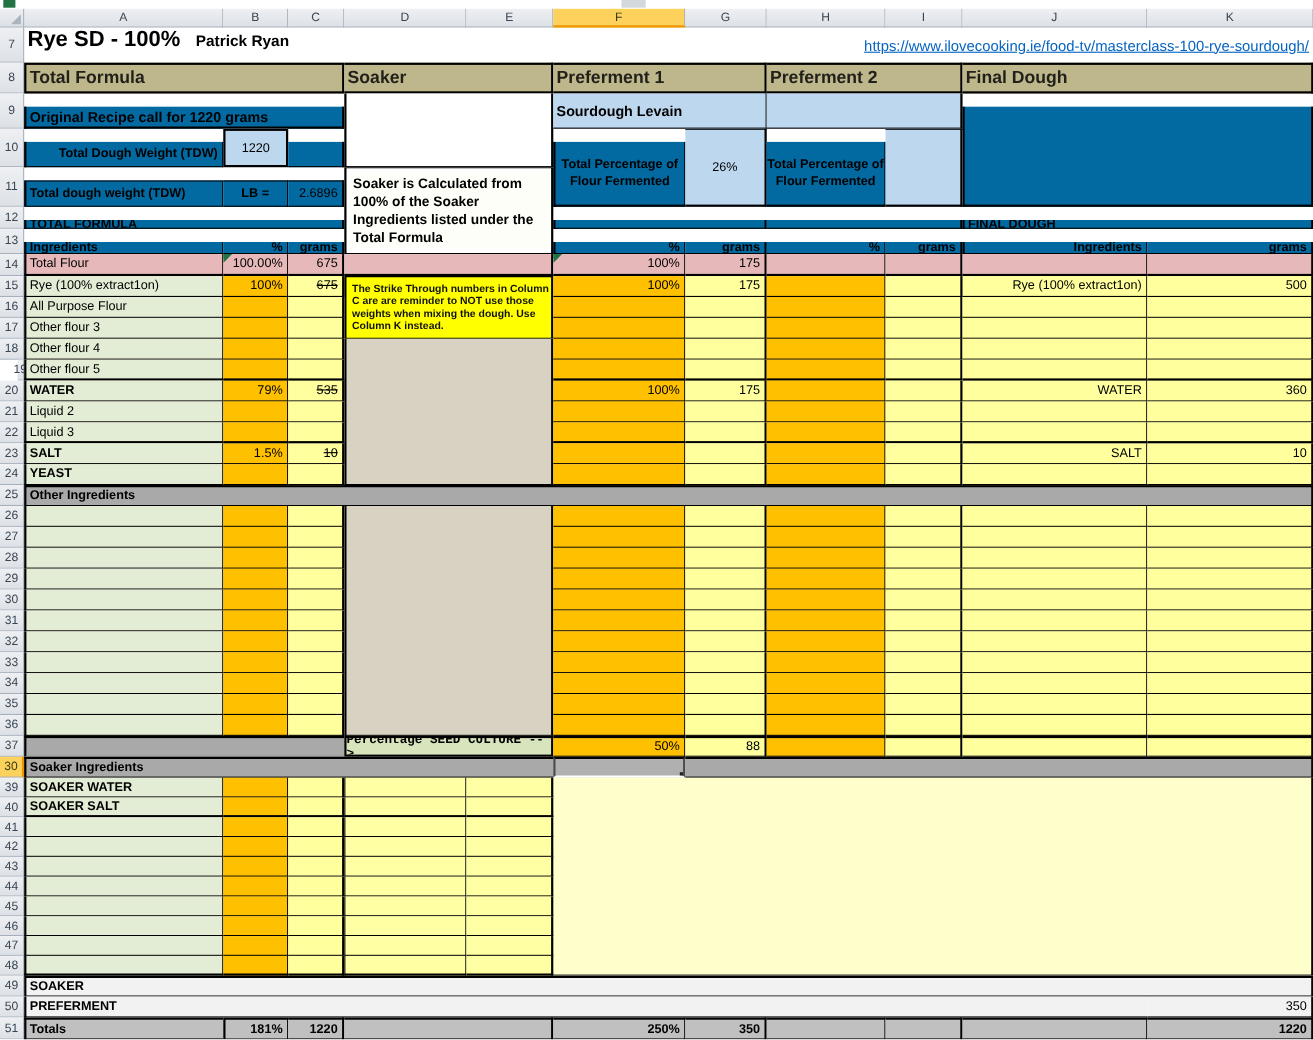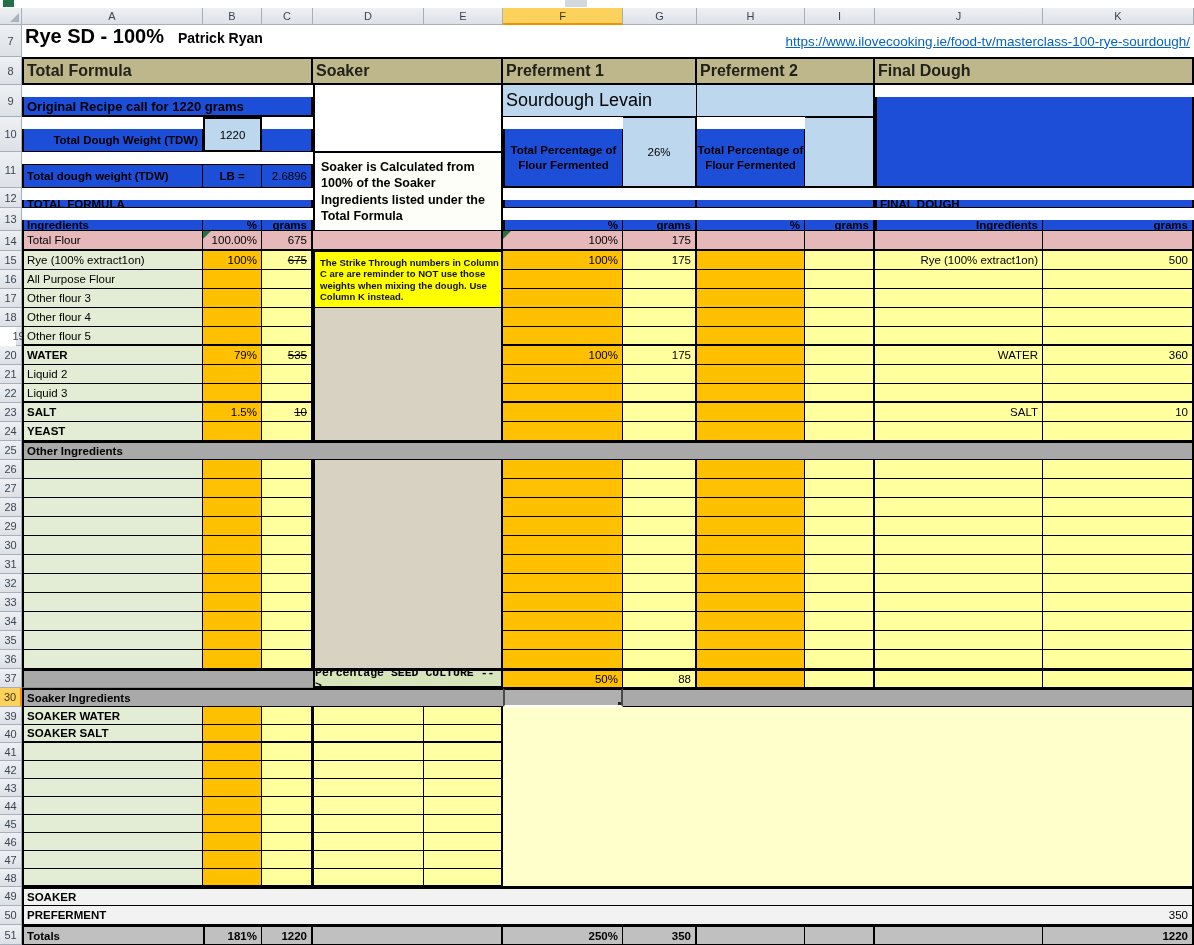--- a/index.html
+++ b/index.html
@@ -17,39 +17,39 @@
   .chead.sel{background:#fcd15c;border-bottom:2px solid #ef9300;color:#3a3a12;}
   .rhead.sel{background:#fcd15c;border-right:2px solid #ef9300;color:#3a3a12;}
   .corner{position:relative;}
   .corner::after{content:'';position:absolute;right:2px;bottom:2px;border-style:solid;
     border-width:0 0 9px 9px;border-color:transparent transparent #aab4bf transparent;}
   .c{box-sizing:border-box;position:relative;border-right:1px solid #000;border-bottom:1px solid #000;
      font-size:11.5px;color:#000;display:flex;align-items:center;padding-left:3px;overflow:hidden;}
   .nb{border:none;}
   .or{background:#FFC000;} .yl{background:#FFFF9E;} .yl2{background:#FFFFA3;}
   .gn{background:#E3ECD4;} .pk{background:#E6B8B9;} .bl{background:#BDD7EE;}
-  .cm{background:#1d4ed8;margin-top:12px;} .tan{background:#D8D2C3;} .gy{background:#A9A9A9;}
+  .cm{background:#0369a1;margin-top:12px;} .tan{background:#D8D2C3;} .gy{background:#A9A9A9;}
   .lt{background:#F2F2F2;} .gy2{background:#C0C0C0;} .wh{background:#FFFFFF;}
   .ylw{background:#FFFF00;} .sg{background:#D7E4BC;font-family:Liberation Mono, monospace;} .pale{background:#FFFFCC;}
   .hdr8{background:#BEB78C;font-size:16px;font-weight:bold;color:#21211a;}
   .l1{border-left:1px solid #000;} .t1{border-top:1px solid #000;}
   .l2{border-left:2px solid #000;} .r2{border-right-width:2px;}
   .t2{border-top:2px solid #000;} .b2{border-bottom-width:2px;}
   .nr{border-right:none;} .bgray{border-bottom:1px solid #8f8f8f;}
   .ar{justify-content:flex-end;padding-right:4px;padding-left:0;}
   .ac{justify-content:center;padding-left:0;}
   .fb{font-weight:bold;}
   .strike{text-decoration:line-through;}
   .wrap{white-space:normal;line-height:1.25;display:block;padding-top:2px;}
   .ttl{align-items:baseline;gap:14px;display:flex;}
   .t1x{font-size:20px;font-weight:bold;}
   .t2x{font-size:14px;font-weight:bold;}
   .lnk{color:#0563C1;text-decoration:underline;font-size:13.5px;cursor:pointer;}
   .sub9{font-size:13px;font-weight:bold;}
-  .lev{font-size:18px;font-weight:normal;}
+  .lev{font-size:13px;font-weight:bold;}
   .notec{font-size:12.5px;font-weight:bold;line-height:1.3;padding:2px 3px;background:#FEFEF8;}
   .warnc{font-size:9.5px;line-height:1.18;padding:1px 2px;color:#111;display:block;font-weight:bold;}
   .tpf{font-size:11.5px;font-weight:bold;text-align:center;line-height:1.25;}
   .gtri::before{content:'';position:absolute;top:0;left:0;border:4px solid transparent;
     border-top-color:#217346;border-left-color:#217346;}
   .fsel{background:#b0b0b0;border-left:2px solid #4a4a4a;border-right:2px solid #4a4a4a;
     border-bottom:2px solid #ffffff;border-top:2px solid #000;}
   .fsel::after{content:'';position:absolute;right:-1px;bottom:-1px;width:4px;height:4px;background:#222;}
 </style>
 </head>

